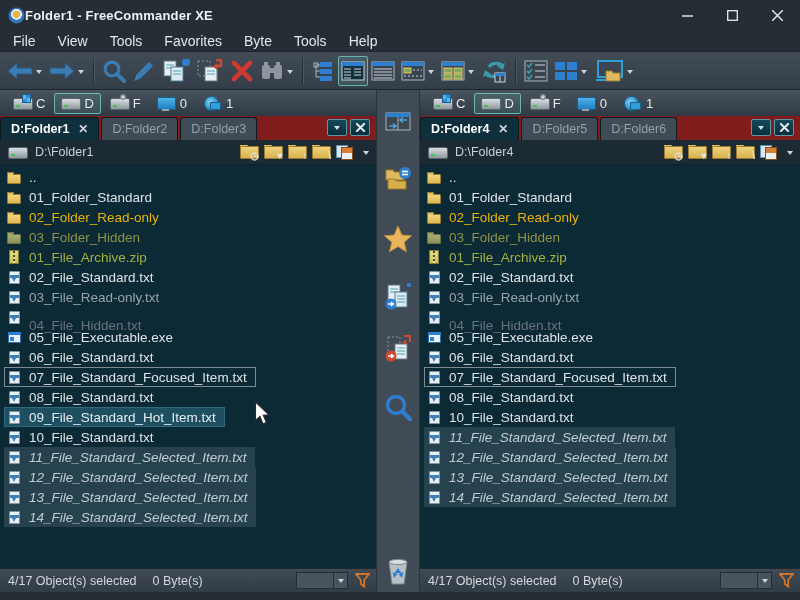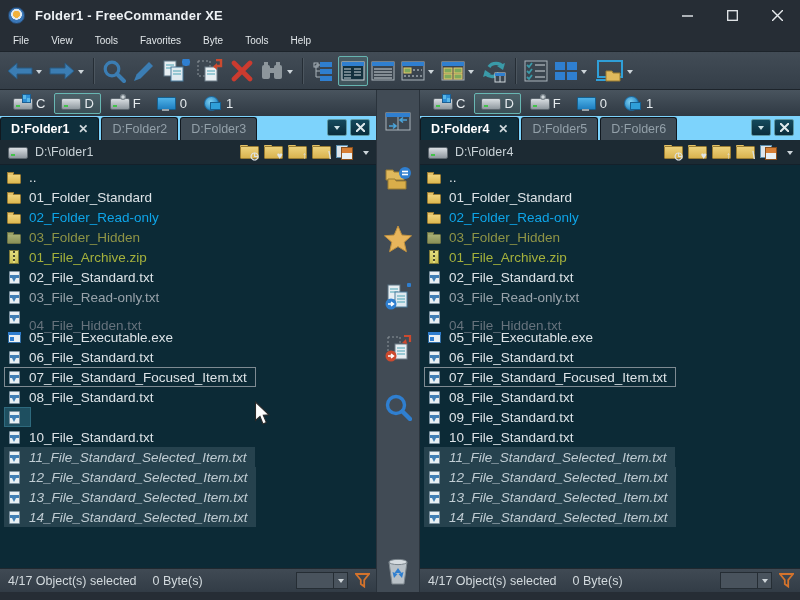--- a/index.html
+++ b/index.html
@@ -2,27 +2,27 @@
 <html><head>
 <meta charset="utf-8">
 <style>
   * { margin:0; padding:0; box-sizing:border-box; }
   html,body { width:800px; height:600px; overflow:hidden; }
   body { font-family:"Liberation Sans", sans-serif; background:#262d35; color:#dde3e7; position:relative; }
 
   
   .titlebar { height:30px; background:#262d35; display:flex; align-items:center; padding-left:8px; }
   .appicon { width:17px; height:17px; border-radius:50%; background:radial-gradient(circle at 50% 42%, #f0b13c 0 29%, #dfeaf2 33% 45%, #3a77b8 49% 100%); border:1px solid #274a72; }
-  .apptitle { font-size:13px; font-weight:bold; color:#eef2f5; margin-left:10px; letter-spacing:.2px;text-align:center; }
+  .apptitle { font-size:13px; font-weight:bold; color:#eef2f5; margin-left:0; letter-spacing:.2px;text-align:center; }
   .wincontrols { margin-left:auto; display:flex; height:100%; }
   .winbtn { width:45px; height:100%; display:flex; align-items:center; justify-content:center; }
 
   
   .menubar { height:22px; background:#262d35; display:flex; align-items:center; padding-left:2px; border-bottom:1px solid #1d242b; }
-  .mi { font-size:10px; color:#e2e7ea; padding:2px 11px; cursor:default; }
+  .mi { font-size:14px; color:#e2e7ea; padding:2px 11px; cursor:default; }
 
   
   .toolbar { height:38px; background:linear-gradient(#424c56,#343e48); display:flex; align-items:center; padding-left:4px; border-bottom:1px solid #1d242b; }
   .tb { height:30px; min-width:30px; padding:0 2px; display:flex; align-items:center; justify-content:center; border:1px solid transparent; border-radius:2px; }
   .tb.active { border-color:#66b4b0; background:rgba(130,210,205,.14); }
   .dd { width:0; height:0; border:3.5px solid transparent; border-top:4.5px solid #ccd4d9; margin:5px 1px 0 3px; }
   .sep { width:1px; height:26px; background:#252d35; margin:0 5px; box-shadow:1px 0 0 #4c565f; }
 
   
   .main { display:flex; height:502px; }
@@ -47,21 +47,21 @@
   .icon-removable-drive-icon .chip { position:absolute; right:2px; top:-3px; width:6px; height:6px; border-radius:50%;
     background:radial-gradient(circle, #cfd6da 0 35%, #7c868d 40% 100%); }
   .icon-monitor-icon::before { content:""; position:absolute; left:0; top:0; width:17px; height:11px;
     background:linear-gradient(#4fb2e8,#1f7fc0); border:1px solid #15608f; border-radius:1px; }
   .icon-monitor-icon::after { content:""; position:absolute; left:5px; bottom:-1px; width:7px; height:2px; background:#9aa3aa; }
   .icon-network-drive-icon::before { content:""; position:absolute; left:1px; top:-1px; width:13px; height:13px; border-radius:50%;
     background:radial-gradient(circle at 40% 38%, #7fd0f2, #2a8cc8 70%); border:1px solid #1b6aa0; }
   .icon-network-drive-icon::after { content:""; position:absolute; right:0; bottom:0; width:9px; height:6px; background:#2f9fd8; border:1px solid #176090; }
 
   
-  .tabbar { height:24px; background:#7dd3fc; display:flex; align-items:flex-end; position:relative; }
+  .tabbar { height:24px; background:#7f1d1d; display:flex; align-items:flex-end; position:relative; }
   .tab { height:23px; display:flex; align-items:center; padding:0 10px; font-size:12.5px; color:#93a0a9;
     background:#3f4b55; border:1px solid #11181f; border-bottom:none; border-radius:3px 3px 0 0; margin-right:2px; }
   .tab.active-true { background:#0f2f3c; color:#fff; font-weight:bold; }
   .tab .tab-close { display:none; margin-left:9px; font-size:12px; color:#cfd7db; font-weight:bold; }
   .tab.active-true .tab-close { display:inline; }
   .tab-extras { position:absolute; right:6px; top:3px; display:flex; gap:3px; }
   .tabx { width:20px; height:17px; background:linear-gradient(#14495c,#0a2d3c); border:1px solid #5d98a4;
     display:flex; align-items:center; justify-content:center; border-radius:2px; }
   .tabx .tri { width:0; height:0; border:3.5px solid transparent; border-top:4.5px solid #cfe3e8; margin-top:4px; }
 
@@ -80,21 +80,21 @@
   
   .list { flex:1; background:#0c2a36; padding:2px 0 0 4px; overflow:hidden; position:relative; }
   .row { height:20px; display:flex; align-items:center; font-size:13.5px; }
   .inner { display:inline-flex; align-items:center; gap:7px; height:20px; padding:0 8px 0 2px; border:1px solid transparent; }
   .fname { color:#dde3e7; white-space:nowrap; }
   .state-selected .inner { background:#26424e;font-style:italic; }
   .state-selected .fname { color:#c0ccd3; }
   .state-hot .inner { background:#1e4f60; border-color:#2e6a7e; }
   .state-hot .fname { color:#e6edf0; }
   .state-focused .inner { border-color:#7e8a92; }
-  .type-folder.state-readonly .fname { color:#0ea5e9; }
+  .type-folder.state-readonly .fname { color:#eab308; }
   .type-folder.state-hidden .fname { color:#8f9446; }
   .type-zip .fname { color:#a5b13c; }
   .type-txt.state-readonly .fname { color:#98a2aa; }
   .type-txt.state-hidden .fname { color:#67737d;margin-top:16px; }
 
   .fi { position:relative; width:15px; height:15px; flex:0 0 15px; }
   .fi i { position:absolute; }
   .type-up .fa, .type-folder .fa { left:0; bottom:1px; width:14px; height:10px; background:linear-gradient(#efd47e,#ddb951); border:1px solid #9a7d33; border-radius:1px; }
   .type-up .fb, .type-folder .fb { left:0; top:2px; width:7px; height:3px; background:#e5c367; border:1px solid #9a7d33; border-bottom:none; }
   .type-folder.state-hidden .fa { background:linear-gradient(#a8b074,#8a9158); border-color:#6b7245; }
@@ -553,20 +553,21 @@
           </span>
         </div>
 
         <div class="row type-txt state-hot">
           <span class="inner">
             <span class="fi">
               <i class="fa"></i>
               <i class="fb"></i>
               <i class="fi-extra"></i>
             </span>
+            <span class="fname">09_File_Standard_Hot_Item.txt</span>
           </span>
         </div>
 
         <div class="row type-txt state-normal">
           <span class="inner">
             <span class="fi">
               <i class="fa"></i>
               <i class="fb"></i>
               <i class="fi-extra"></i>
             </span>
@@ -930,30 +931,20 @@
           <span class="inner">
             <span class="fi">
               <i class="fa"></i>
               <i class="fb"></i>
               <i class="fi-extra"></i>
             </span>
             <span class="fname">08_File_Standard.txt</span>
           </span>
         </div>
 
-        <div class="row type-txt state-normal">
-          <span class="inner">
-            <span class="fi">
-              <i class="fa"></i>
-              <i class="fb"></i>
-              <i class="fi-extra"></i>
-            </span>
-            <span class="fname">09_File_Standard.txt</span>
-          </span>
-        </div>
 
         <div class="row type-txt state-normal">
           <span class="inner">
             <span class="fi">
               <i class="fa"></i>
               <i class="fb"></i>
               <i class="fi-extra"></i>
             </span>
             <span class="fname">10_File_Standard.txt</span>
           </span>

